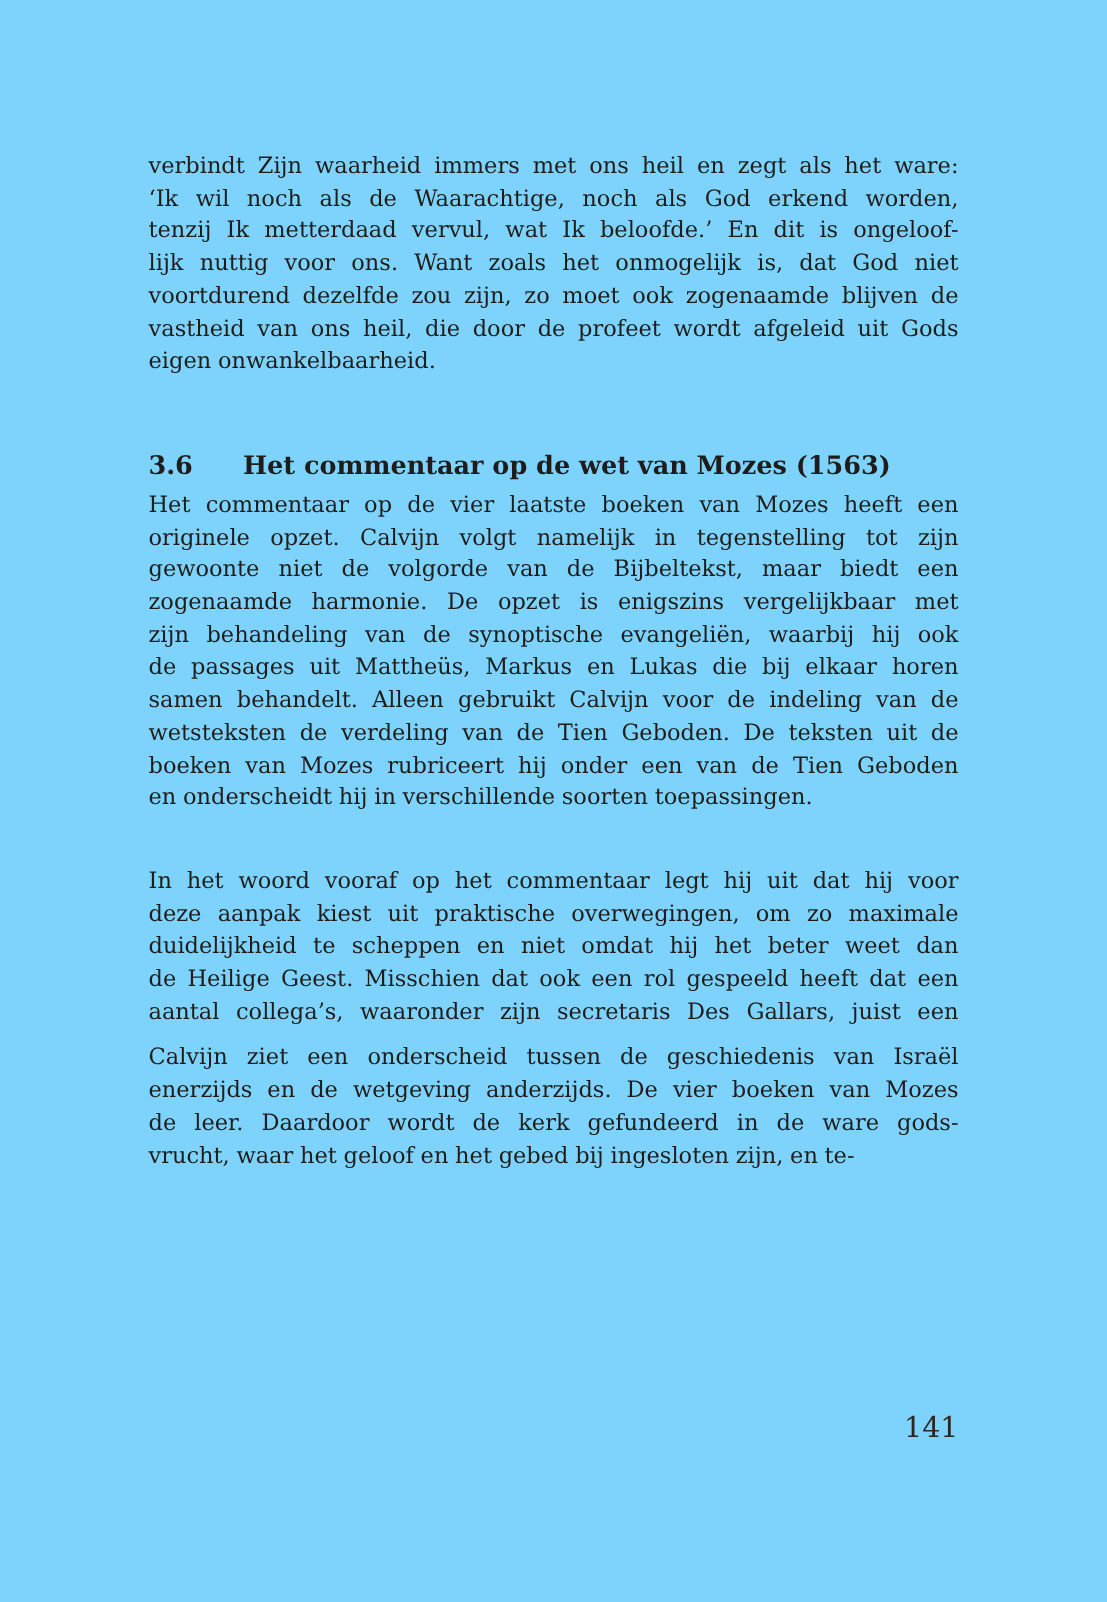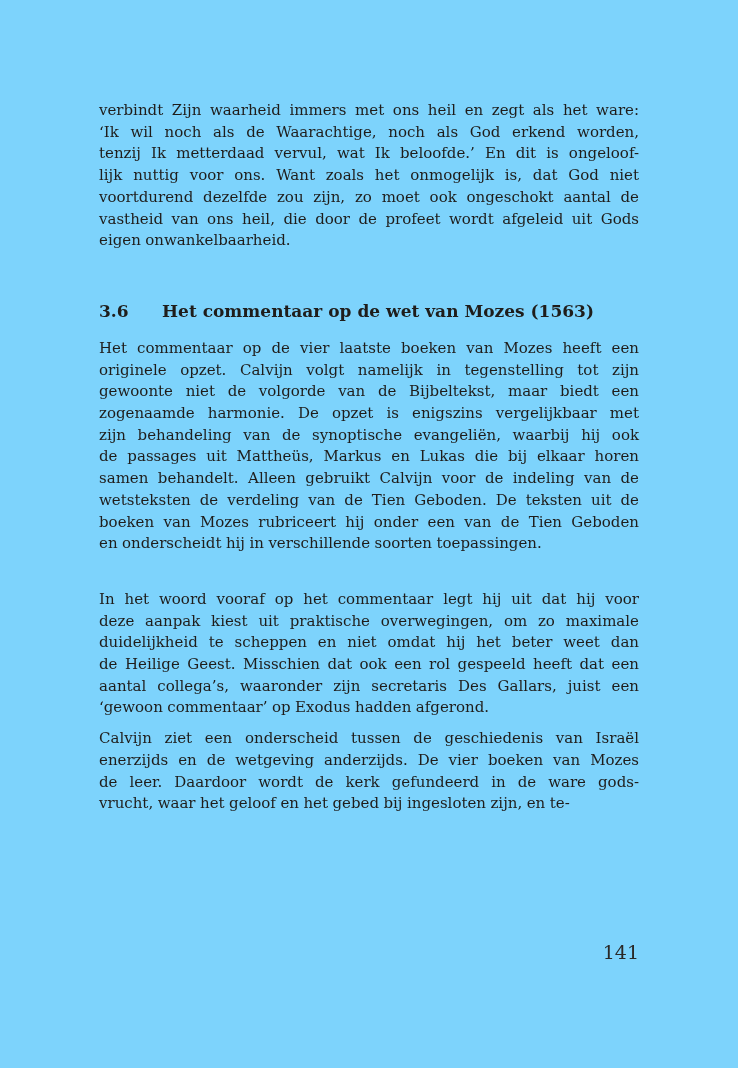--- a/index.html
+++ b/index.html
@@ -50,21 +50,21 @@
     font-weight: bold;
     font-size: 15.5px;
     line-height: 21px;
     white-space: nowrap;
   }
   .subsection-heading .h-num {
     display: inline-block;
     width: 63px;
   }
   .p1 { margin-top: 0; }
-  .p2 { margin-top: 15px; }
+  .p2 { margin-top: 3px; }
   .p3 { margin-top: 34px; }
   .p4 { margin-top: 9px; }
   .page-number {
     position: absolute;
     top: 942px;
     right: 99px;
     font-size: 19px;
     line-height: 20px;
     color: #2a2826;
   }
@@ -73,21 +73,21 @@
 <body>
 
 <div class="page">
   <div class="text-col">
 
     <div class="para p1">
         <div class="line">verbindt Zijn waarheid immers met ons heil en zegt als het ware:</div>
         <div class="line">‘Ik wil noch als de Waarachtige, noch als God erkend worden,</div>
         <div class="line">tenzij Ik metterdaad vervul, wat Ik beloofde.’ En dit is ongeloof-</div>
         <div class="line">lijk nuttig voor ons. Want zoals het onmogelijk is, dat God niet</div>
-        <div class="line">voortdurend dezelfde zou zijn, zo moet ook ongeschokt aantal de</div>
+        <div class="line">voortdurend dezelfde zou zijn, zo moet ook zogenaamde blijven de</div>
         <div class="line">vastheid van ons heil, die door de profeet wordt afgeleid uit Gods</div>
         <div class="line last">eigen onwankelbaarheid.</div>
       </div>
 
     <div class="section-heading">
       <span class="h-num">3.6</span><span>Het commentaar op de wet van Mozes (1563)</span>
     </div>
 
 
     <div class="para p2">
@@ -102,21 +102,20 @@
         <div class="line">boeken van Mozes rubriceert hij onder een van de Tien Geboden</div>
         <div class="line last">en onderscheidt hij in verschillende soorten toepassingen.</div>
       </div>
 
     <div class="para p3">
         <div class="line">In het woord vooraf op het commentaar legt hij uit dat hij voor</div>
         <div class="line">deze aanpak kiest uit praktische overwegingen, om zo maximale</div>
         <div class="line">duidelijkheid te scheppen en niet omdat hij het beter weet dan</div>
         <div class="line">de Heilige Geest. Misschien dat ook een rol gespeeld heeft dat een</div>
         <div class="line">aantal collega’s, waaronder zijn secretaris Des Gallars, juist een</div>
-        <div class="line last">‘gewoon commentaar’ op Exodus hadden afgerond.</div>
       </div>
 
     <div class="para p4">
         <div class="line">Calvijn ziet een onderscheid tussen de geschiedenis van Israël</div>
         <div class="line">enerzijds en de wetgeving anderzijds. De vier boeken van Mozes</div>
         <div class="line">de leer. Daardoor wordt de kerk gefundeerd in de ware gods-</div>
         <div class="line last">vrucht, waar het geloof en het gebed bij ingesloten zijn, en te-</div>
       </div>
 
   </div>

